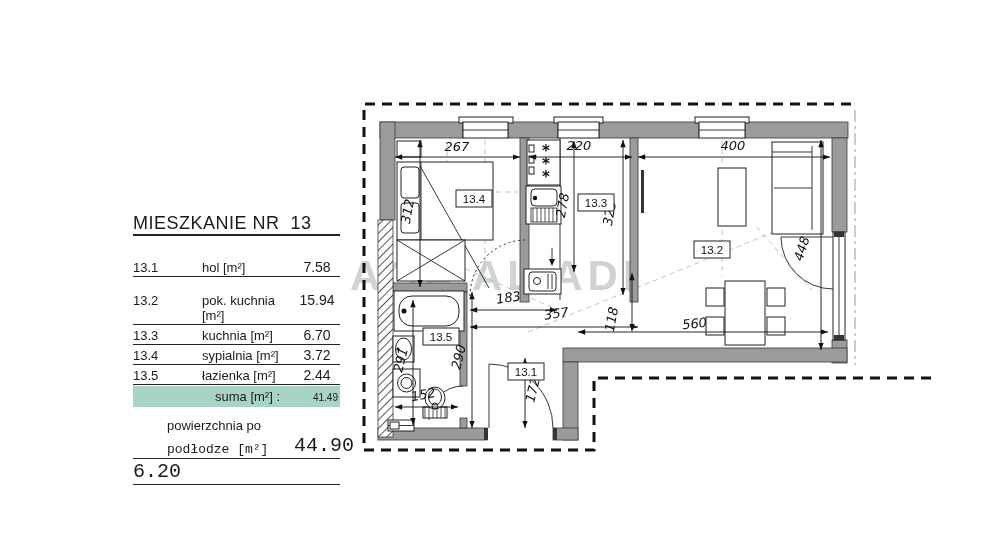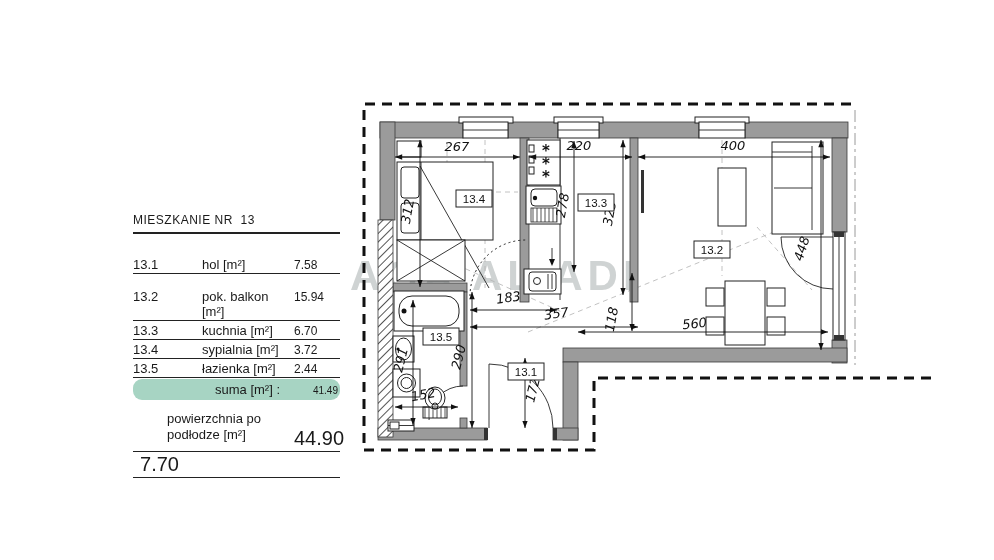--- a/index.html
+++ b/index.html
@@ -1,34 +1,34 @@
 <!DOCTYPE html>
 <html><head>
 <meta charset="utf-8">
 <style>
   html,body{margin:0;padding:0;background:#ffffff;width:994px;height:560px;overflow:hidden;
             font-family:"Liberation Sans", sans-serif;color:#1a1a1a;}
   .stage{position:relative;width:994px;height:560px;}
 
   
   .panel{position:absolute;left:133px;top:213px;width:207px;font-size:13px;}
-  .ptitle{font-size:12px;letter-spacing:.5px;white-space:pre;padding-bottom:5px;
+  .ptitle{font-size:18px;letter-spacing:.5px;white-space:pre;
           border-bottom:2px solid #222;margin-bottom:21px;}
   .row{display:flex;align-items:baseline;border-bottom:1.4px solid #222;padding:2px 0 1px;}
   .row .code{width:33px;}
   .row .lab{flex:1;padding-left:36px;}
-  .row .val{width:46px;text-align:left;font-size:12px;}
+  .row .val{width:46px;text-align:center;font-size:14px;}
   .gap12{margin-bottom:13px;}
   .suma{display:flex;align-items:baseline;justify-content:flex-end;background:#a7d4c3;
-        padding:3px 2px 3px 8px;margin-top:1px;border-radius:9px;}
+        padding:3px 2px 3px 8px;margin-top:1px;}
   .suma .slab{margin-right:12px;}
   .suma .val{width:46px;text-align:right;font-size:10px;}
   .foot{margin-top:11px;}
   .findent{padding-left:34px;margin-top:6px;}
-  .frow{display:flex;align-items:flex-start;border-bottom:1.4px solid #222;padding:1px 0;}
+  .frow{display:flex;align-items:flex-end;border-bottom:1.4px solid #222;padding:1px 0;font-family:Liberation Mono, monospace;}
   .frow .lab{flex:1;padding-left:34px;}
   .frow .val{width:46px;text-align:right;font-size:20px;}
 
   
   .wmark{position:absolute;left:350px;top:252px;width:320px;height:46px;overflow:hidden;
          font-size:42px;font-weight:bold;letter-spacing:5px;color:#8f9797;opacity:.42;
          white-space:pre;}
 
   
   svg{position:absolute;left:0;top:0;}
@@ -56,21 +56,21 @@
     <div class="ptitle">MIESZKANIE NR  13</div>
 
     <div class="row gap12">
       <span class="code">13.1</span>
       <span class="lab">hol [m²]</span>
       <span class="val">7.58</span>
     </div>
 
     <div class="row">
       <span class="code">13.2</span>
-      <span class="lab">pok. balkon  [m²]</span>
+      <span class="lab">pok. kuchnia  [m²]</span>
       <span class="val">15.94</span>
     </div>
     <div class="row">
       <span class="code">13.3</span>
       <span class="lab">kuchnia [m²]</span>
       <span class="val">6.70</span>
     </div>
     <div class="row">
       <span class="code">13.4</span>
       <span class="lab">sypialnia [m²]</span>
@@ -88,21 +88,21 @@
       <span class="val">41.49</span>
     </div>
 
     <div class="foot">
       <div class="findent">powierzchnia po</div>
       <div class="frow">
         <span class="lab">podłodze [m²]</span>
         <span class="val">44.90</span>
       </div>
       <div class="frow">
-        <span class="val">7.70</span>
+        <span class="val">6.20</span>
       </div>
     </div>
   </div>
 
   <svg width="994" height="560" viewBox="0 0 994 560">
     <defs>
       <marker id="mE" markerWidth="9" markerHeight="8" refX="8" refY="3" orient="auto">
         <path d="M0,0 L8,3 L0,6 z" fill="#111"></path>
         </marker>
       <marker id="mS" markerWidth="9" markerHeight="8" refX="0" refY="3" orient="auto">

